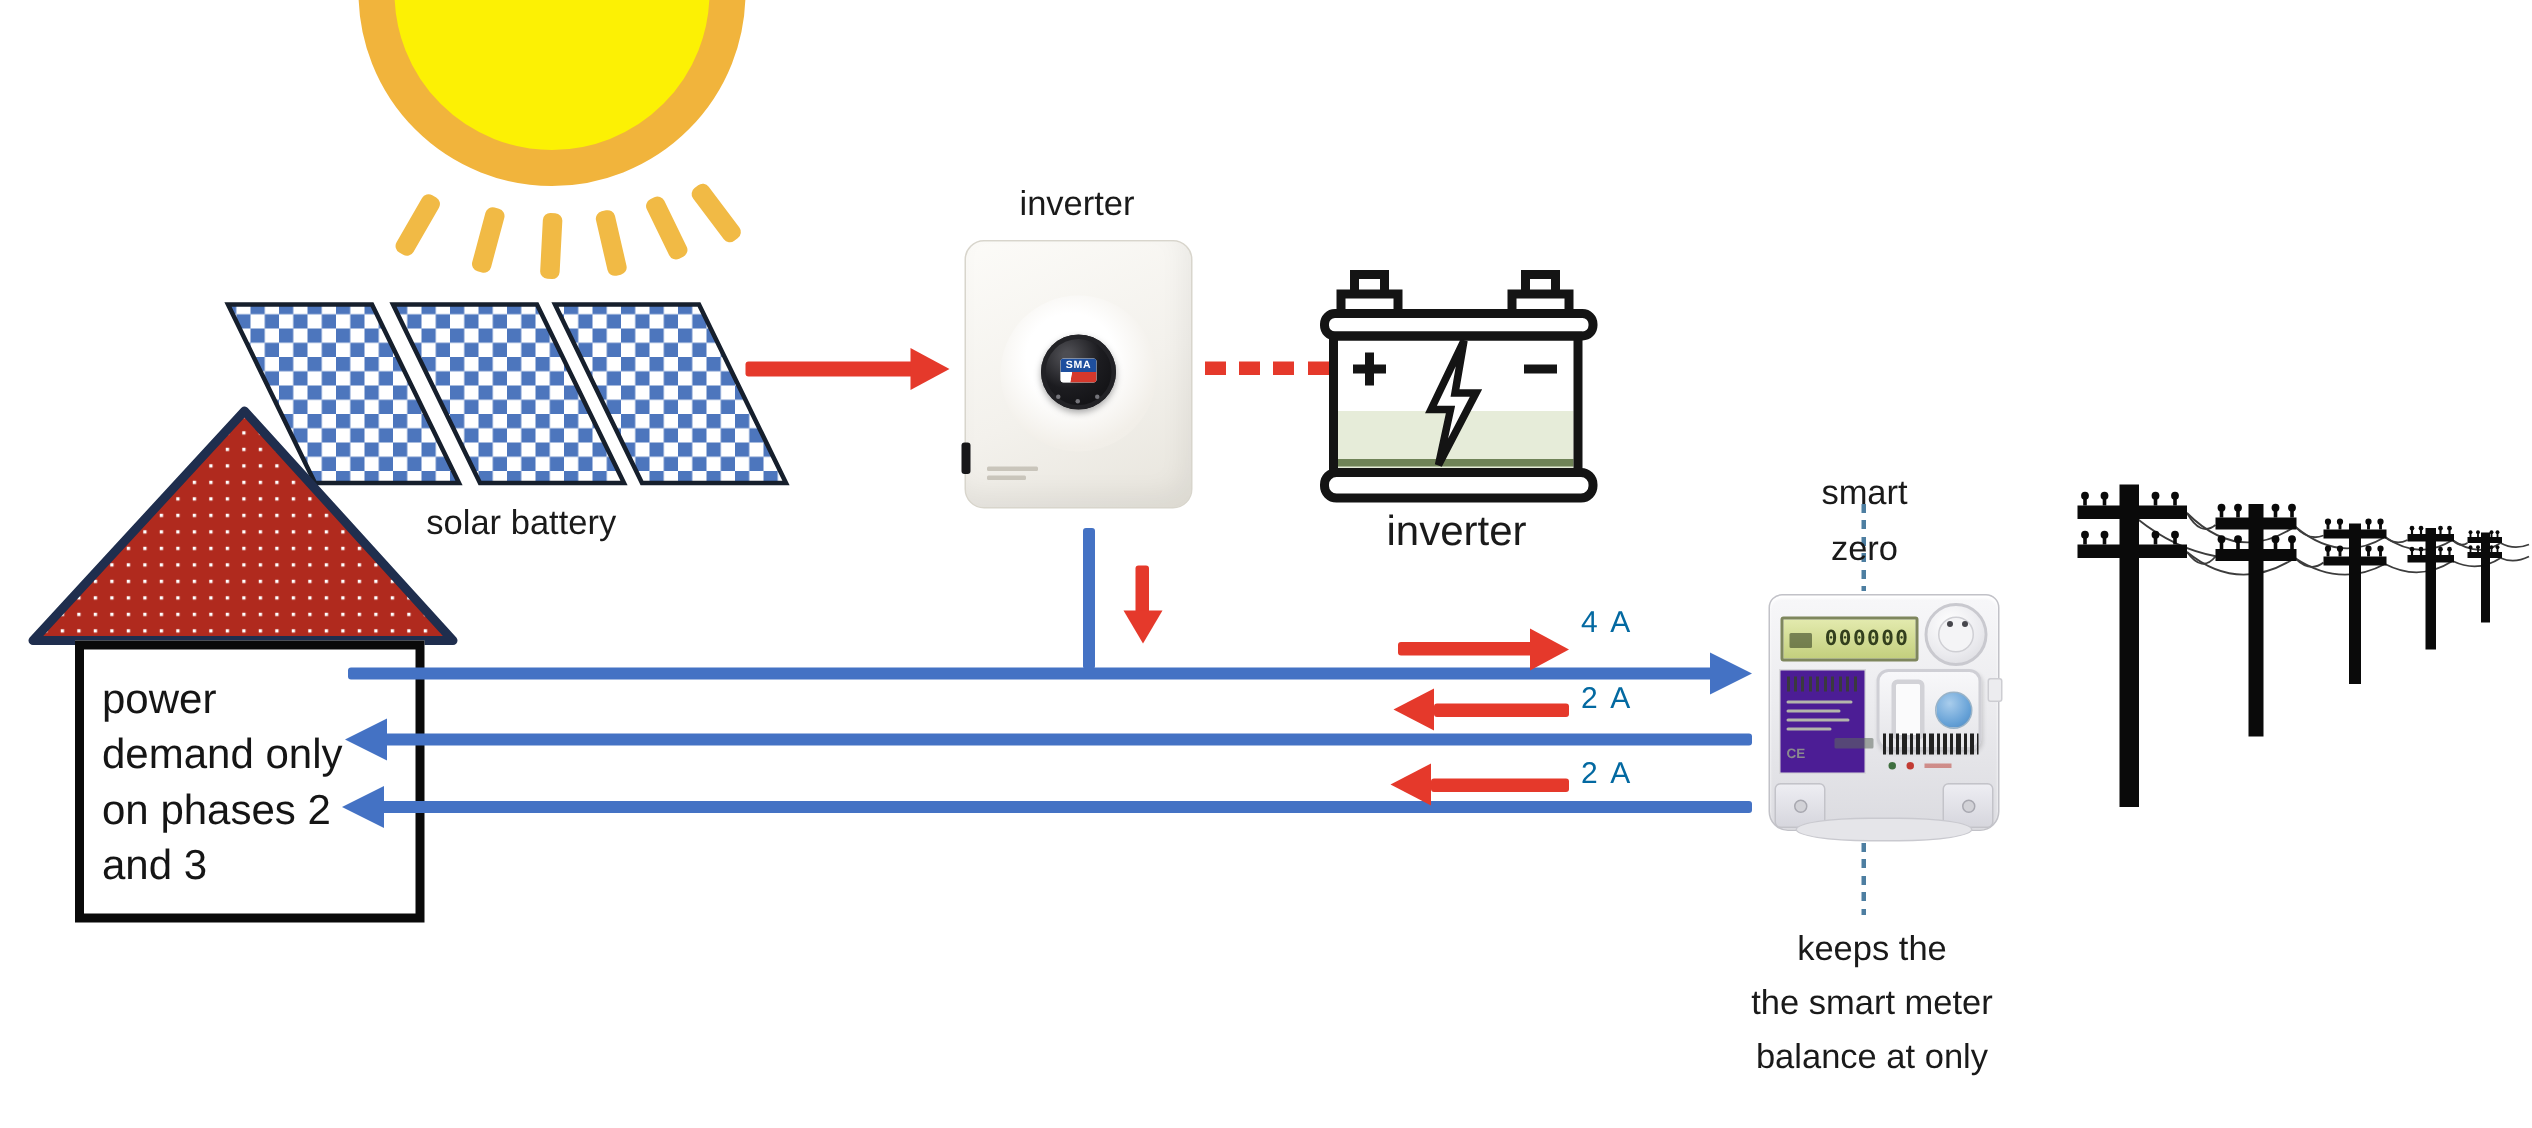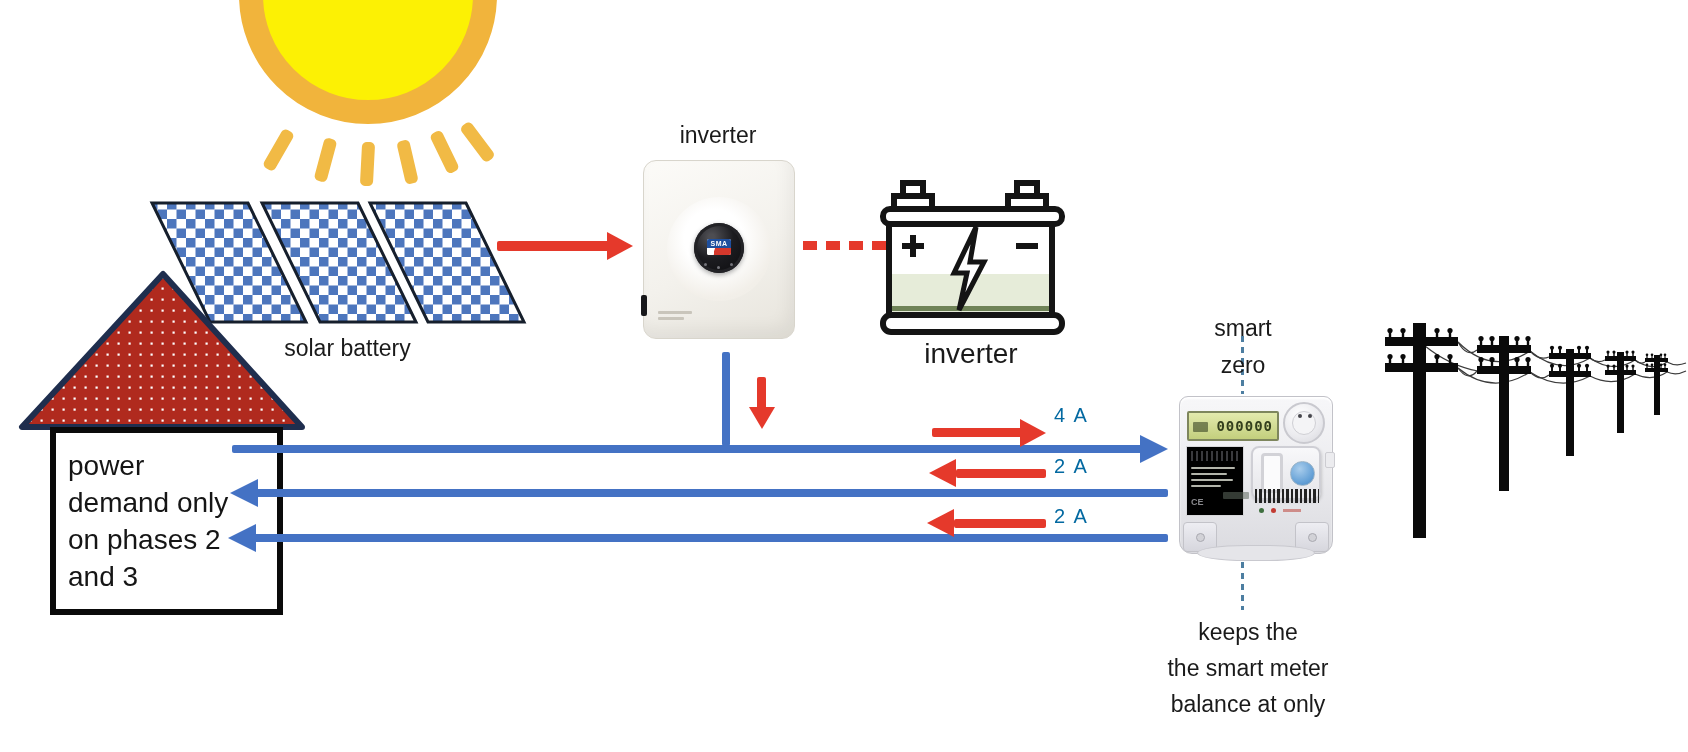--- a/index.html
+++ b/index.html
@@ -66,21 +66,21 @@
   .meter-lcd{position:absolute;left:8px;top:15px;width:92px;height:30px;box-sizing:border-box;
              background:linear-gradient(180deg,#e3eaae 0%,#c3cf7d 100%);border:2px solid #7e865d;border-radius:2px;}
   .meter-lcd-digits{position:absolute;right:4px;top:5px;font-family:"DejaVu Sans Mono",monospace;font-size:14px;
                     font-weight:bold;color:#333f1d;letter-spacing:1px;}
   .meter-lcd-blob{position:absolute;left:4px;top:9px;width:15px;height:10px;background:rgba(55,66,35,0.6);border-radius:1px;}
   .meter-seal{position:absolute;left:104px;top:6px;width:42px;height:42px;border-radius:50%;box-sizing:border-box;
               background:radial-gradient(circle at 40% 32%,#ffffff,#eaeaee 60%,#d7d7dc 100%);border:2px solid #c9c9cf;}
   .meter-seal-in{position:absolute;left:7px;top:7px;width:24px;height:24px;border-radius:50%;
                  background:#f4f4f6;border:1px solid #cfcfd4;box-sizing:border-box;}
   .meter-seal-dot{position:absolute;top:10px;width:4px;height:4px;border-radius:50%;background:#46464c;}
-  .meter-panel{position:absolute;left:7px;top:50px;width:58px;height:70px;background:#000000;
+  .meter-panel{position:absolute;left:7px;top:50px;width:58px;height:70px;background:#4c1d95;
                border:1px solid #d7d7da;box-sizing:border-box;}
   .meter-serialbar{position:absolute;left:4px;top:4px;width:48px;height:10px;
                    background:repeating-linear-gradient(90deg,#3a3a3e 0 2px,transparent 2px 5px);}
   .meter-finerow{position:absolute;height:2px;background:#b3b5ab;border-radius:1px;}
   .meter-ce{position:absolute;left:4px;top:50px;font-size:9px;color:#8a8a8e;font-weight:bold;}
   .meter-module{position:absolute;left:72px;top:50px;width:70px;height:54px;border-radius:8px;box-sizing:border-box;
                 background:linear-gradient(180deg,#f8f8fa,#e5e5e9);border:2px solid #cfcfd5;
                 box-shadow:1px 2px 3px rgba(0,0,0,0.15);}
   .meter-flap{position:absolute;left:8px;top:5px;width:22px;height:40px;border-radius:4px;box-sizing:border-box;
               background:#fbfbfc;border:3px solid #d2d2d7;}

